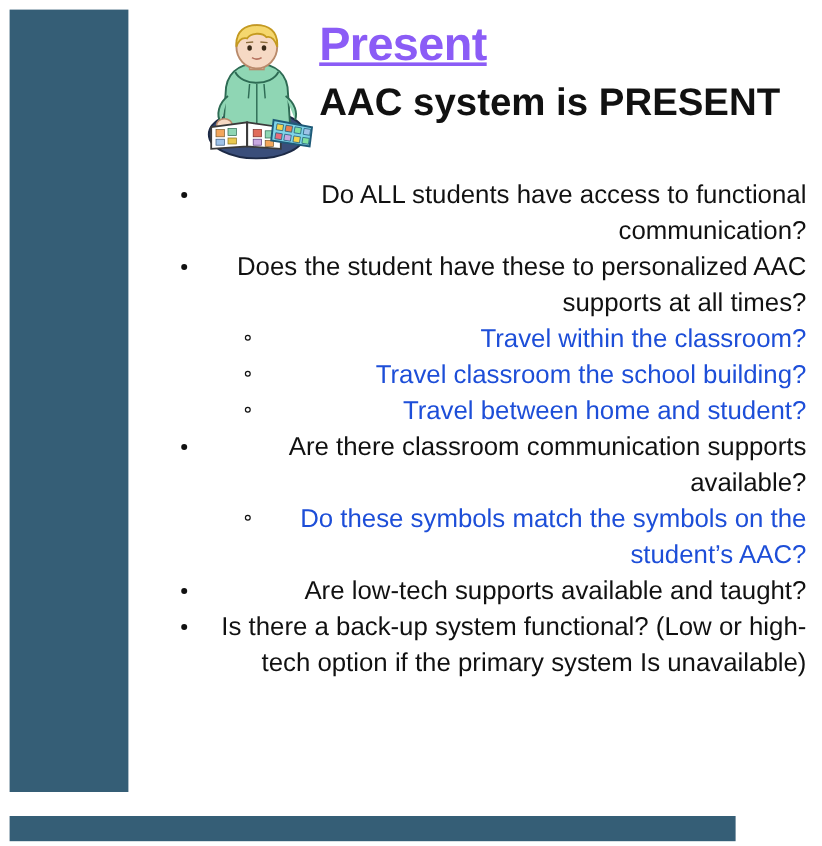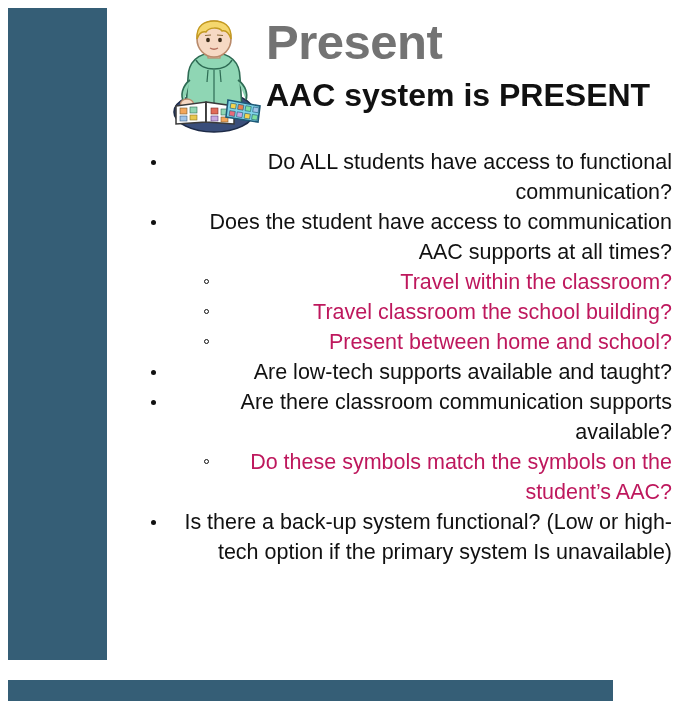--- a/index.html
+++ b/index.html
@@ -55,27 +55,28 @@
   .illustration svg {
     display: block;
     width: 96px;
     height: 114px;
   }
   .header-text {
     flex: 1 1 auto;
     padding-left: 4px;
   }
   .title {
-    font-size: 49px;
+    font-size: 39px;
     font-weight: bold;
     line-height: 1.02;
     letter-spacing: -0.5px;
     margin: 6px 0 0 0;
-    color: #737373;
+    color: #8b5cf6;
     white-space: nowrap;
+    text-decoration: underline;
   }
   .subtitle {
     font-size: 32px;
     font-weight: bold;
     line-height: 1.1;
     margin: 10px 0 0 0;
     color: #111111;
     white-space: nowrap;
   }
 
@@ -113,21 +114,21 @@
     list-style: none;
     margin: 0;
     padding: 0;
   }
   ul.lvl2 > li.subitem {
     position: relative;
     padding-left: 30px;
     margin-left: 26px;
     font-size: 21.5px;
     line-height: 30px;
-    color: #be185d;
+    color: #1d4ed8;
   }
   ul.lvl2 > li.subitem > .txt::before {
     content: "";
     position: absolute;
     left: 10px;
     top: 12px;
     width: 5px;
     height: 5px;
     border-radius: 50%;
     border: 1.5px solid #111111;
@@ -218,47 +219,47 @@
 </div>
 
 <div class="content">
   <ul class="lvl1">
 
     <li class="item">
       <span class="txt">Do ALL students have access to functional communication?</span>
     </li>
 
     <li class="item">
-      <span class="txt">Does the student have access to communication AAC supports at all times?</span>
+      <span class="txt">Does the student have these to personalized AAC supports at all times?</span>
       <ul class="lvl2">
         <li class="subitem">
           <span class="txt">Travel within the classroom?</span>
         </li>
         <li class="subitem">
           <span class="txt">Travel classroom the school building?</span>
         </li>
         <li class="subitem">
-          <span class="txt">Present between home and school?</span>
+          <span class="txt">Travel between home and student?</span>
         </li>
       </ul>
-    </li>
-
-    <li class="item">
-      <span class="txt">Are low-tech supports available and taught?</span>
     </li>
 
     <li class="item">
       <span class="txt">Are there classroom communication supports available?</span>
       <ul class="lvl2">
         <li class="subitem">
           <span class="txt">Do these symbols match the symbols on the student’s AAC?</span>
         </li>
       </ul>
     </li>
 
     <li class="item">
+      <span class="txt">Are low-tech supports available and taught?</span>
+    </li>
+
+    <li class="item">
       <span class="txt">Is there a back-up system functional? (Low or high-tech option if the primary system Is unavailable)</span>
     </li>
 
   </ul>
 </div>
 
 <div class="bottom-bar"></div>
 
 </body></html>

